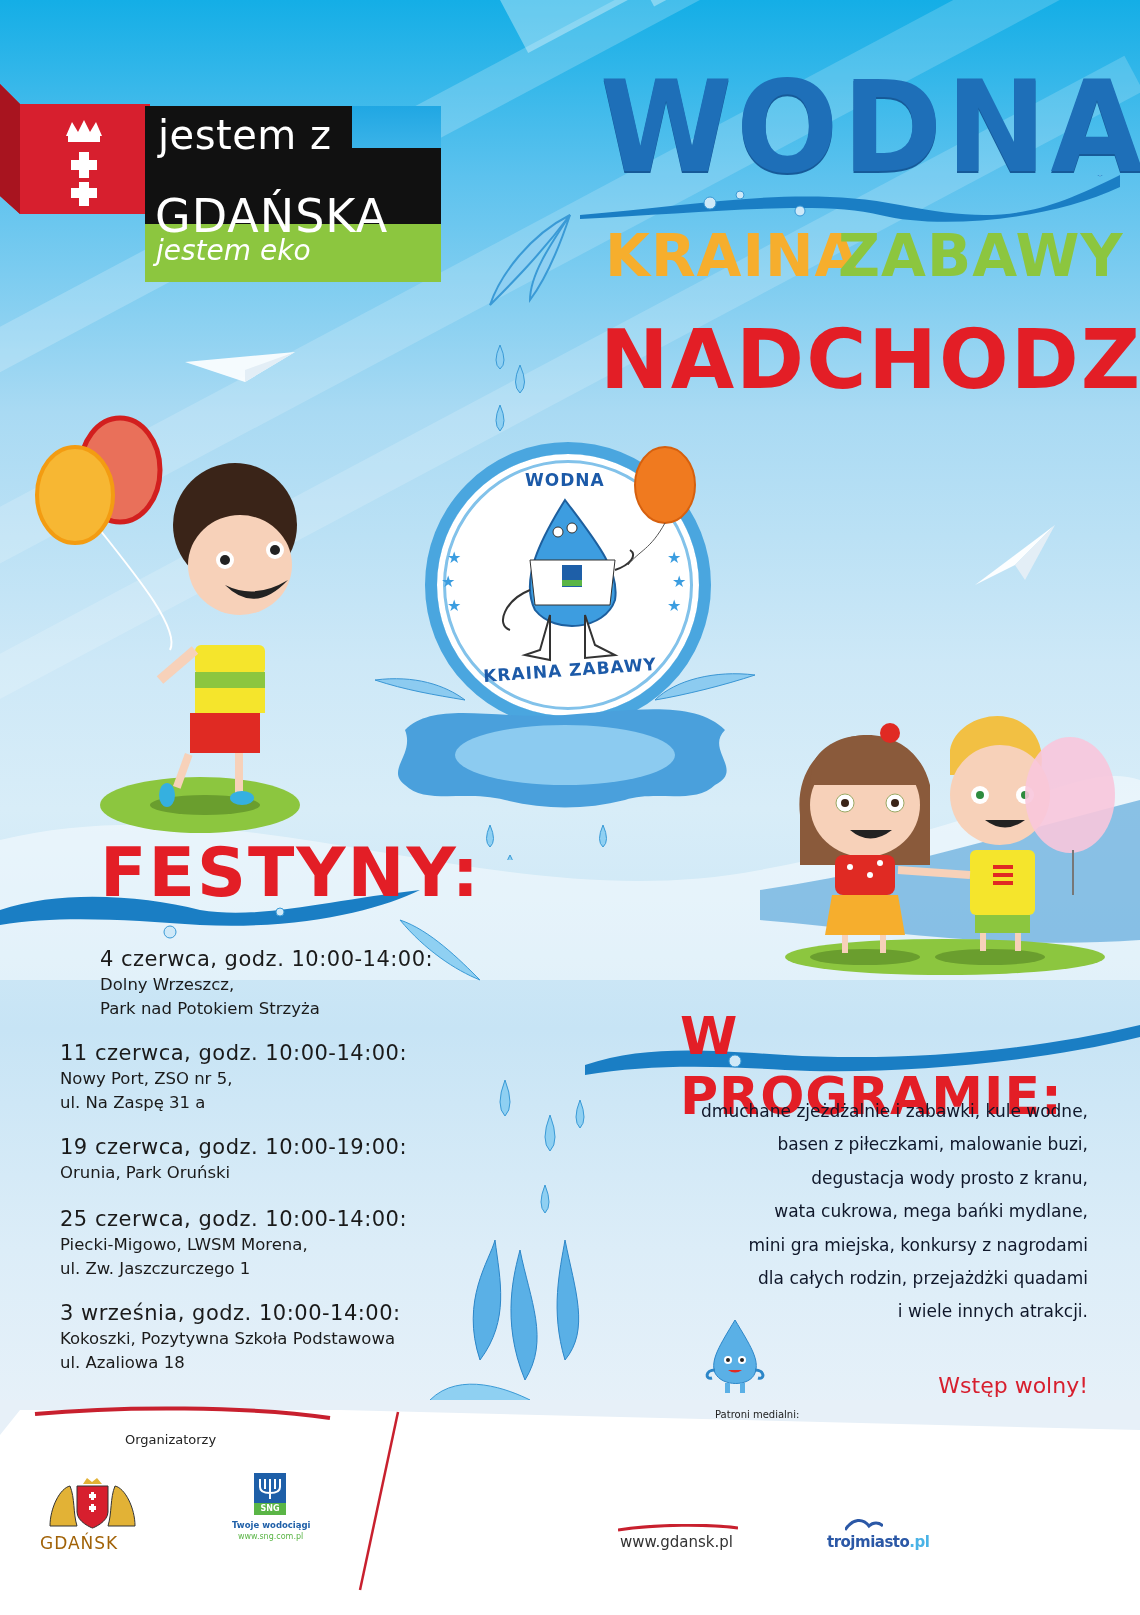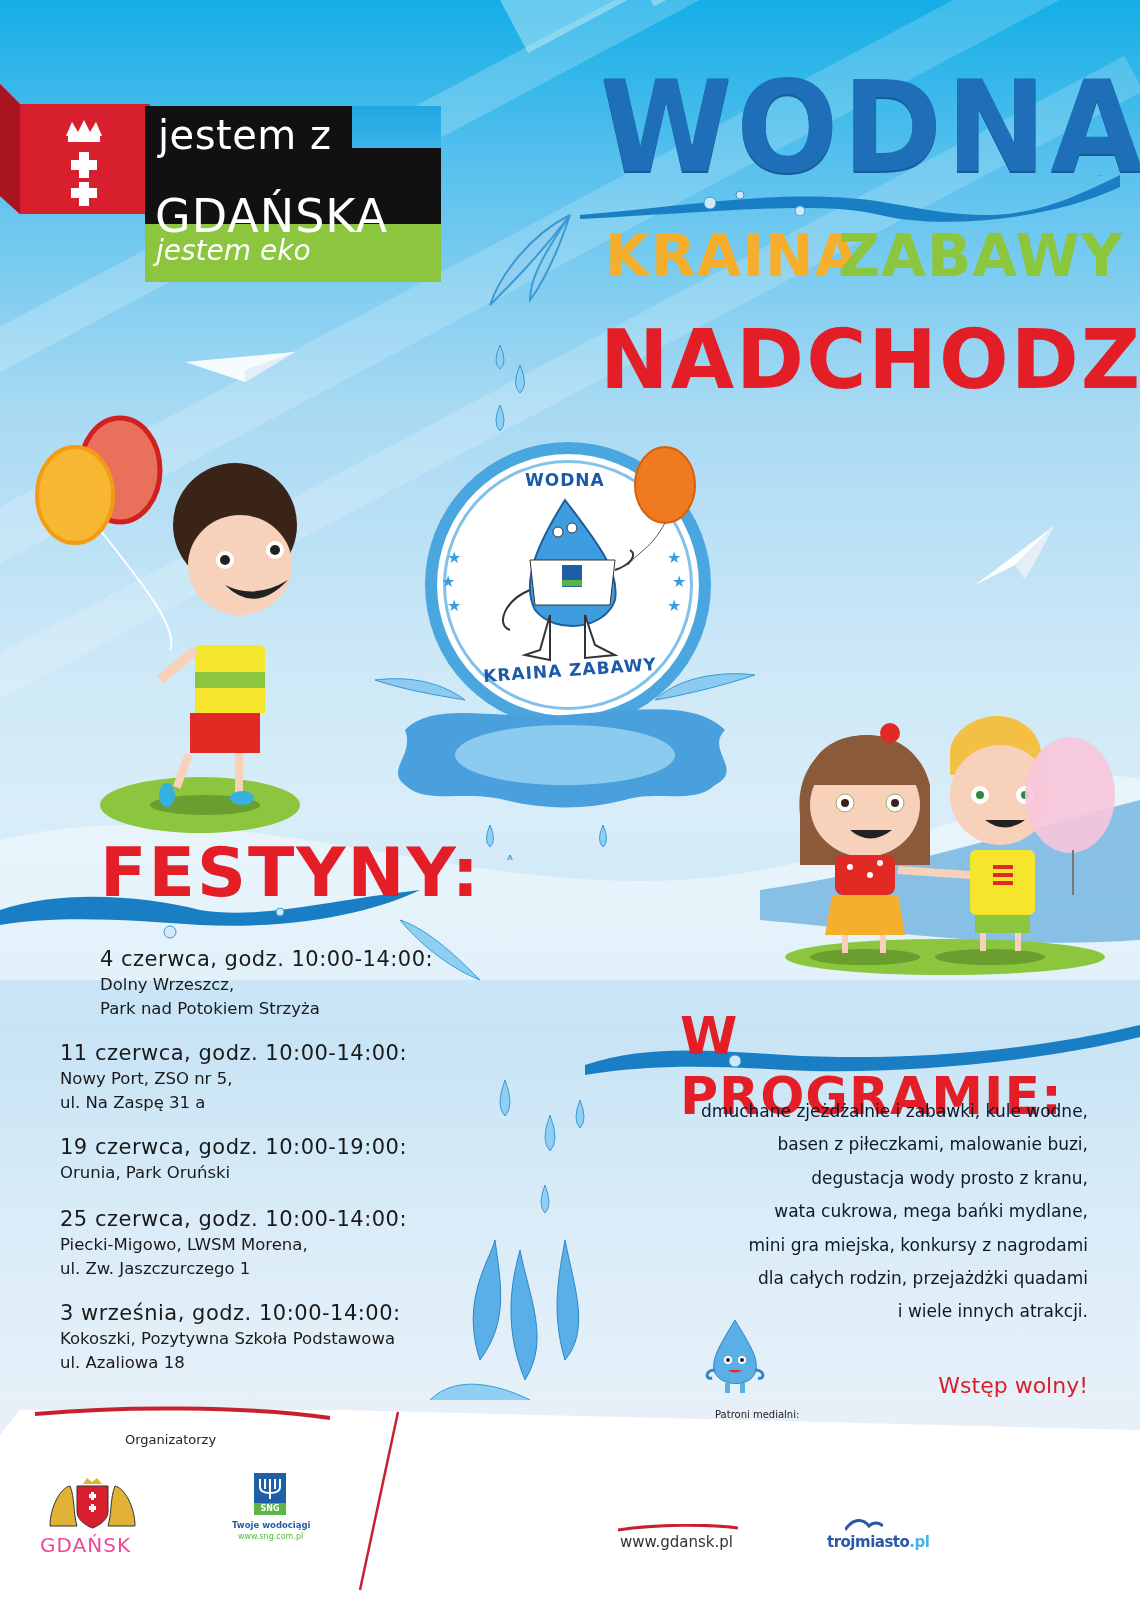--- a/index.html
+++ b/index.html
@@ -49,21 +49,21 @@
   
   .program { position:absolute; right:52px; top:1095px; width:520px; text-align:right; font-family:"DejaVu Sans", sans-serif; color:#0f172a; font-size:17px; }
   .program div { line-height:33.4px; }
 
   .free { position:absolute; right:52px; top:1370px; text-align:right; font-family:"DejaVu Sans", sans-serif; color:#d71f2e; font-size:22px; line-height:32px; }
 
   
   .footer { position:absolute; left:0; top:1410px; width:1140px; height:205px; background:#ffffff; }
   .org-label { position:absolute; left:125px; top:1432px; font-size:13px; color:#222; }
   .gdansk-logo { position:absolute; left:45px; top:1478px; width:95px; height:52px; }
-  .gdansk-text { position:absolute; left:40px; top:1533px; font-size:20px; color:#ec4899; letter-spacing:1px; }
+  .gdansk-text { position:absolute; left:40px; top:1533px; font-size:17px; color:#a16207; letter-spacing:1px; }
   .sng-logo { position:absolute; left:254px; top:1473px; width:32px; height:42px; background:#1e5fa8; }
   .sng-logo-bottom { position:absolute; left:254px; top:1503px; width:32px; height:12px; background:#5ab546; color:#fff; font-size:8px; text-align:center; line-height:12px; font-weight:bold; }
   .sng-tag { position:absolute; left:232px; top:1520px; font-size:8.5px; color:#1e5fa8; font-weight:bold; }
   .sng-url { position:absolute; left:238px; top:1532px; font-size:8px; color:#5ab546; }
   .patroni { position:absolute; left:715px; top:1409px; font-size:10px; color:#222; }
   .gdanskpl { position:absolute; left:620px; top:1533px; font-size:15px; color:#333; }
   .gdanskpl-swoosh { position:absolute; left:618px; top:1524px; width:120px; height:8px; }
   .trojmiasto { position:absolute; left:827px; top:1533px; font-size:15px; color:#2b58a6; font-weight:bold; letter-spacing:-0.5px; }
   .trojmiasto .pl { color:#4ab3e6; }
   .trojmiasto-bird { position:absolute; left:845px; top:1518px; width:38px; height:14px; }

